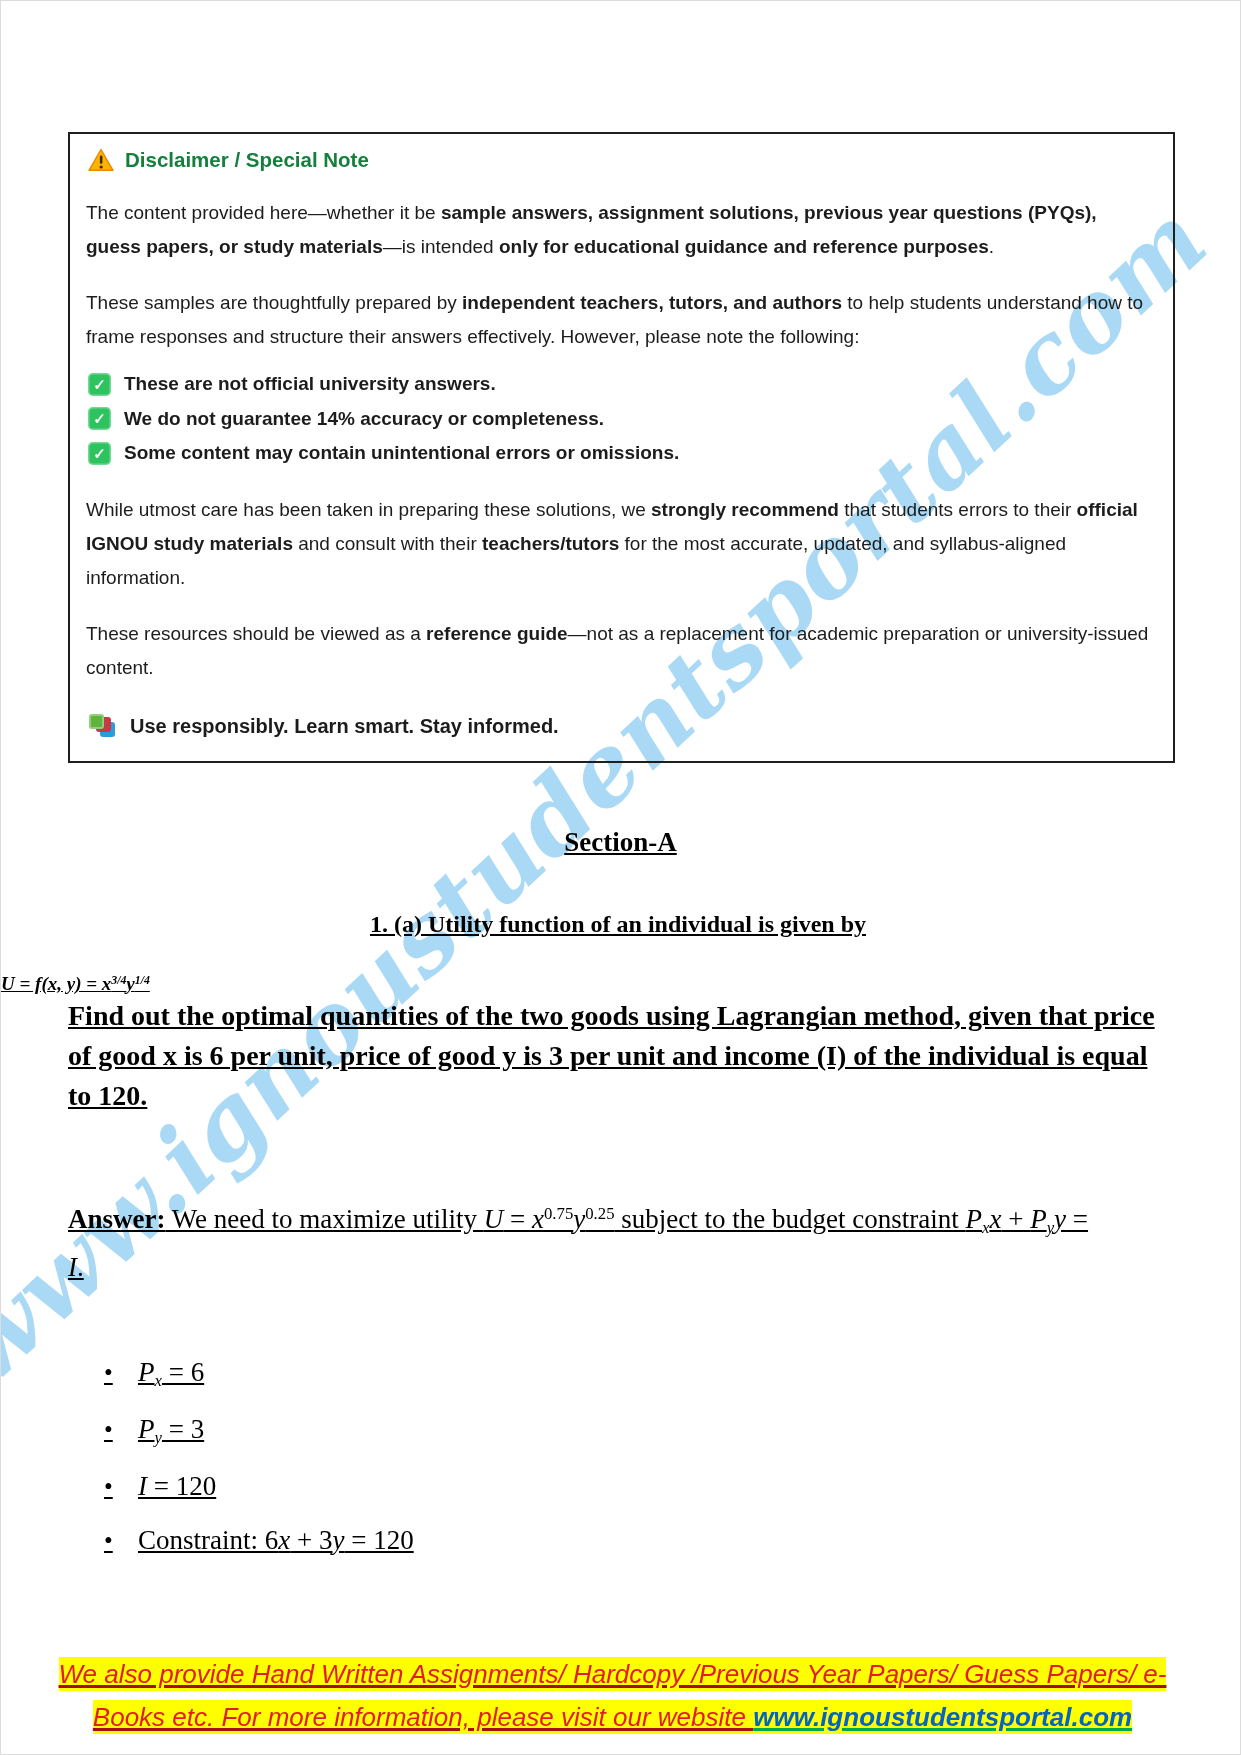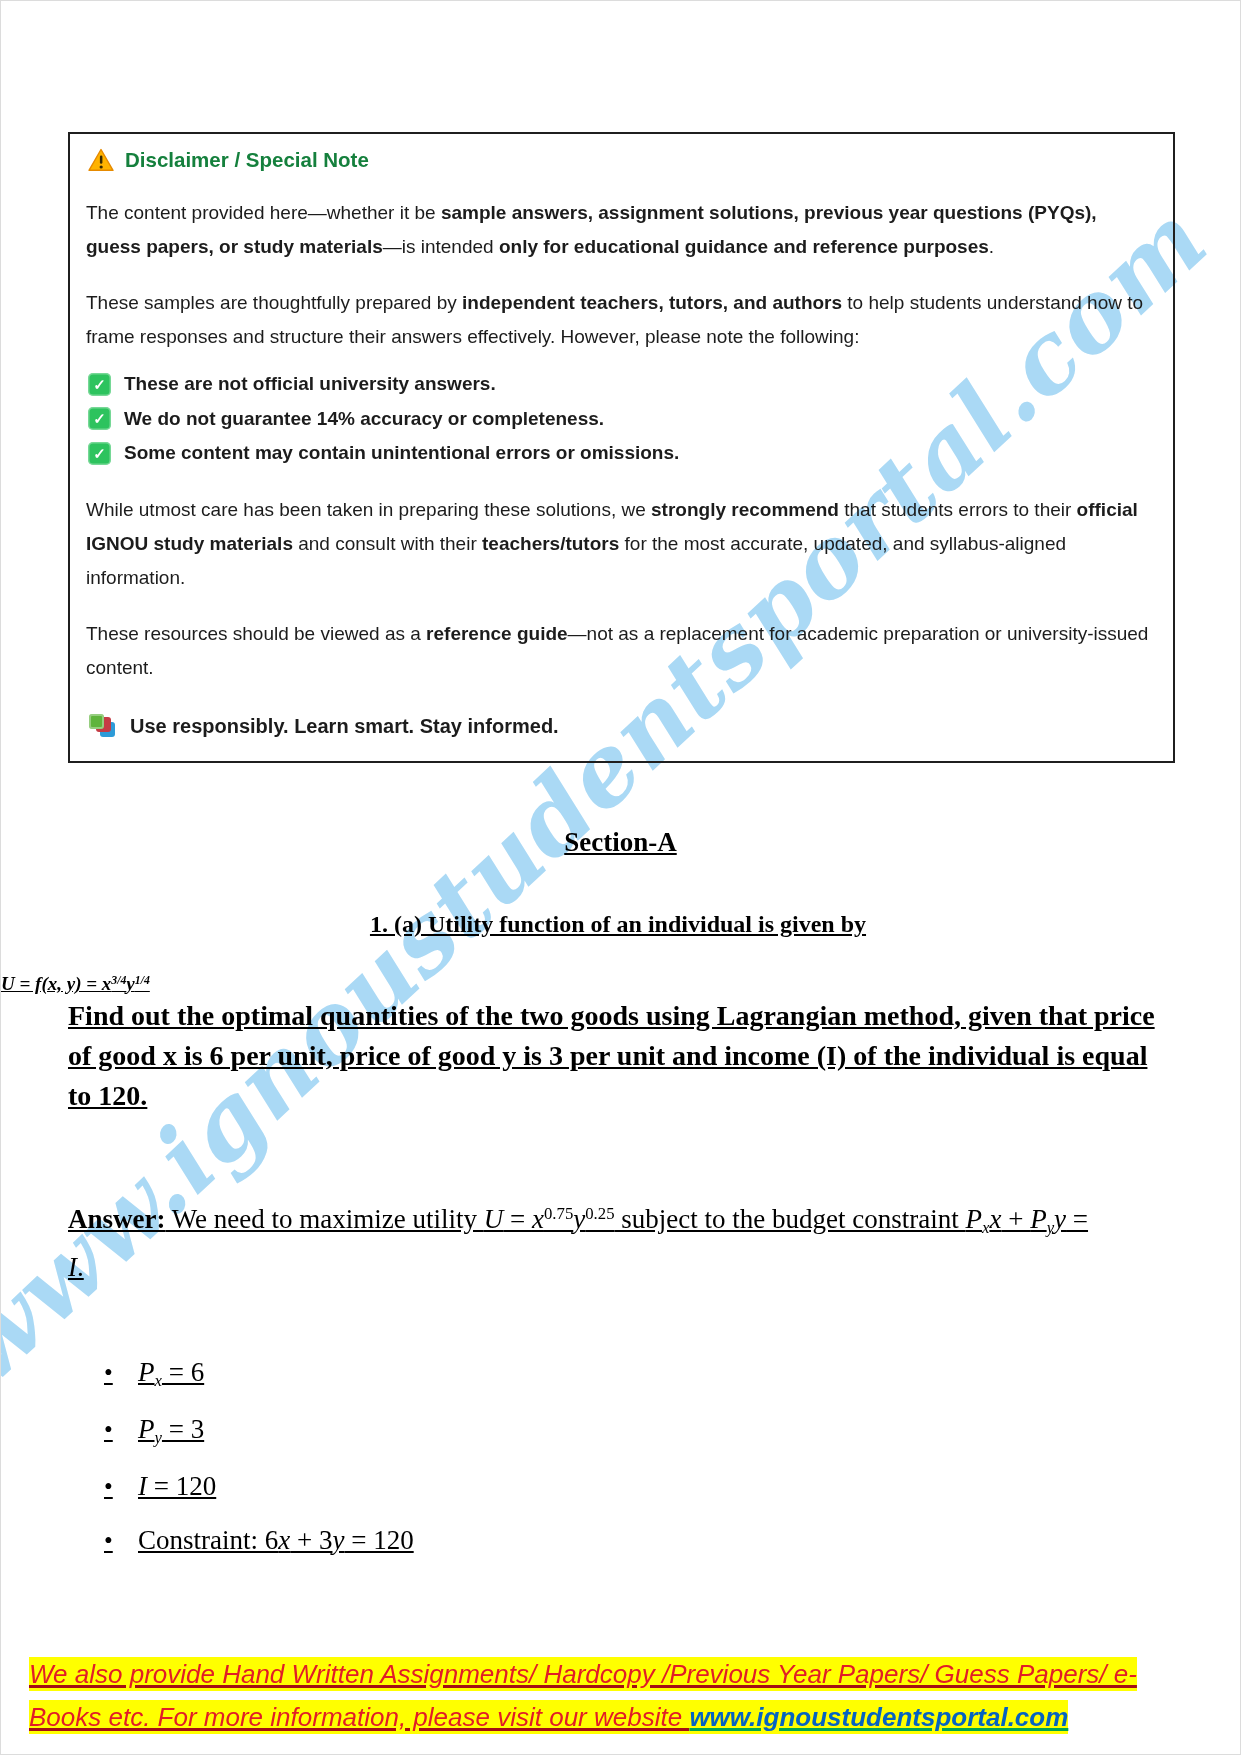--- a/index.html
+++ b/index.html
@@ -66,21 +66,21 @@
     font-weight:bold;font-style:italic;font-size:19px;z-index:1;}
   .q-body{position:absolute;top:995px;left:67px;width:1090px;
     font-weight:bold;font-size:28px;line-height:40px;margin:0;z-index:1;}
   .answer-block{position:absolute;top:1196px;left:67px;width:1030px;
     font-size:27px;line-height:44px;z-index:1;}
   .math-bullets{position:absolute;top:1356px;left:103px;margin:0;padding:0;
     list-style:none;font-size:27px;z-index:1;}
   .math-bullets li{display:flex;align-items:flex-start;margin:0 0 23px 0;line-height:31px;}
   .bullet-dot{width:34px;flex:none;font-size:25px;line-height:31px;}
   
-  .footer{position:absolute;top:1652px;left:28px;right:28px;text-align:left;
+  .footer{position:absolute;top:1652px;left:12px;right:28px;text-align:center;
     font-style:italic;font-size:26px;line-height:43px;z-index:2;}
   .footer-red{
     color:#e11d27;background:#ffff00;
     text-decoration:underline;text-decoration-color:#a40f14;text-decoration-thickness:2.5px;
     padding:2px 0;
   }
   .footer-link{
     color:#0563c1;background:#ffff00;font-weight:bold;
     text-decoration:underline;text-decoration-color:#00a550;text-decoration-thickness:2.5px;
     padding:2px 0;cursor:pointer;

